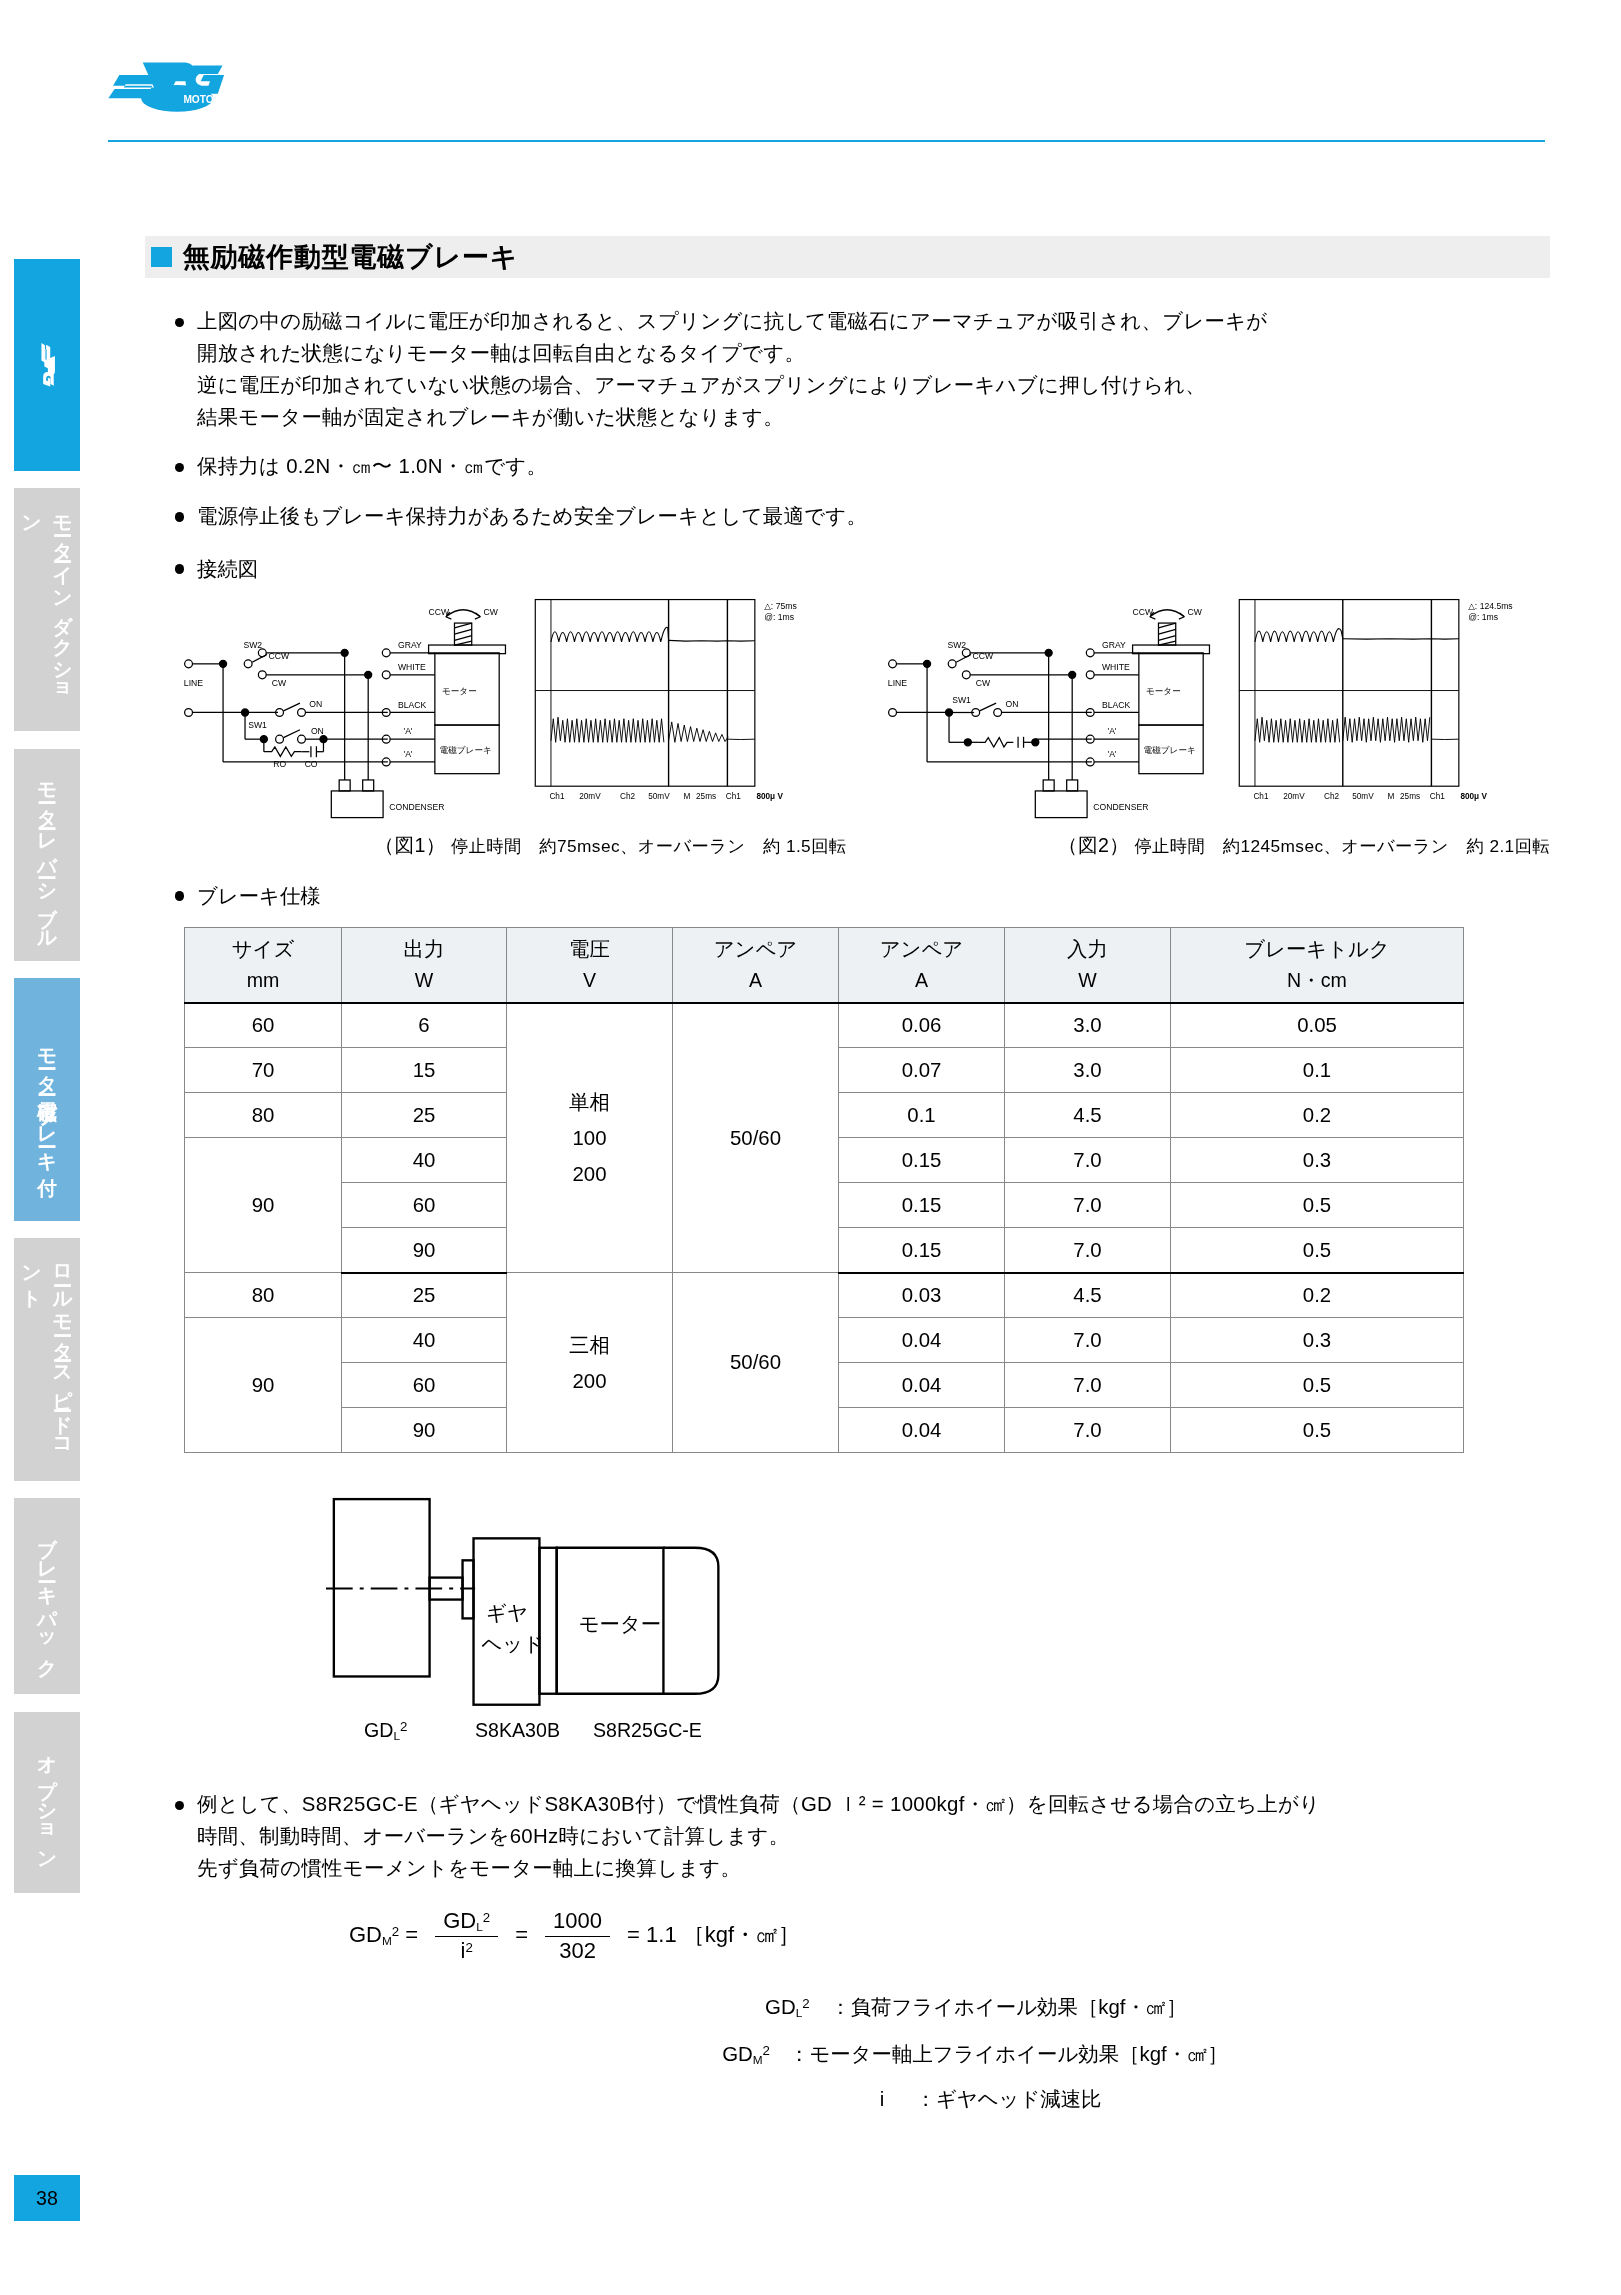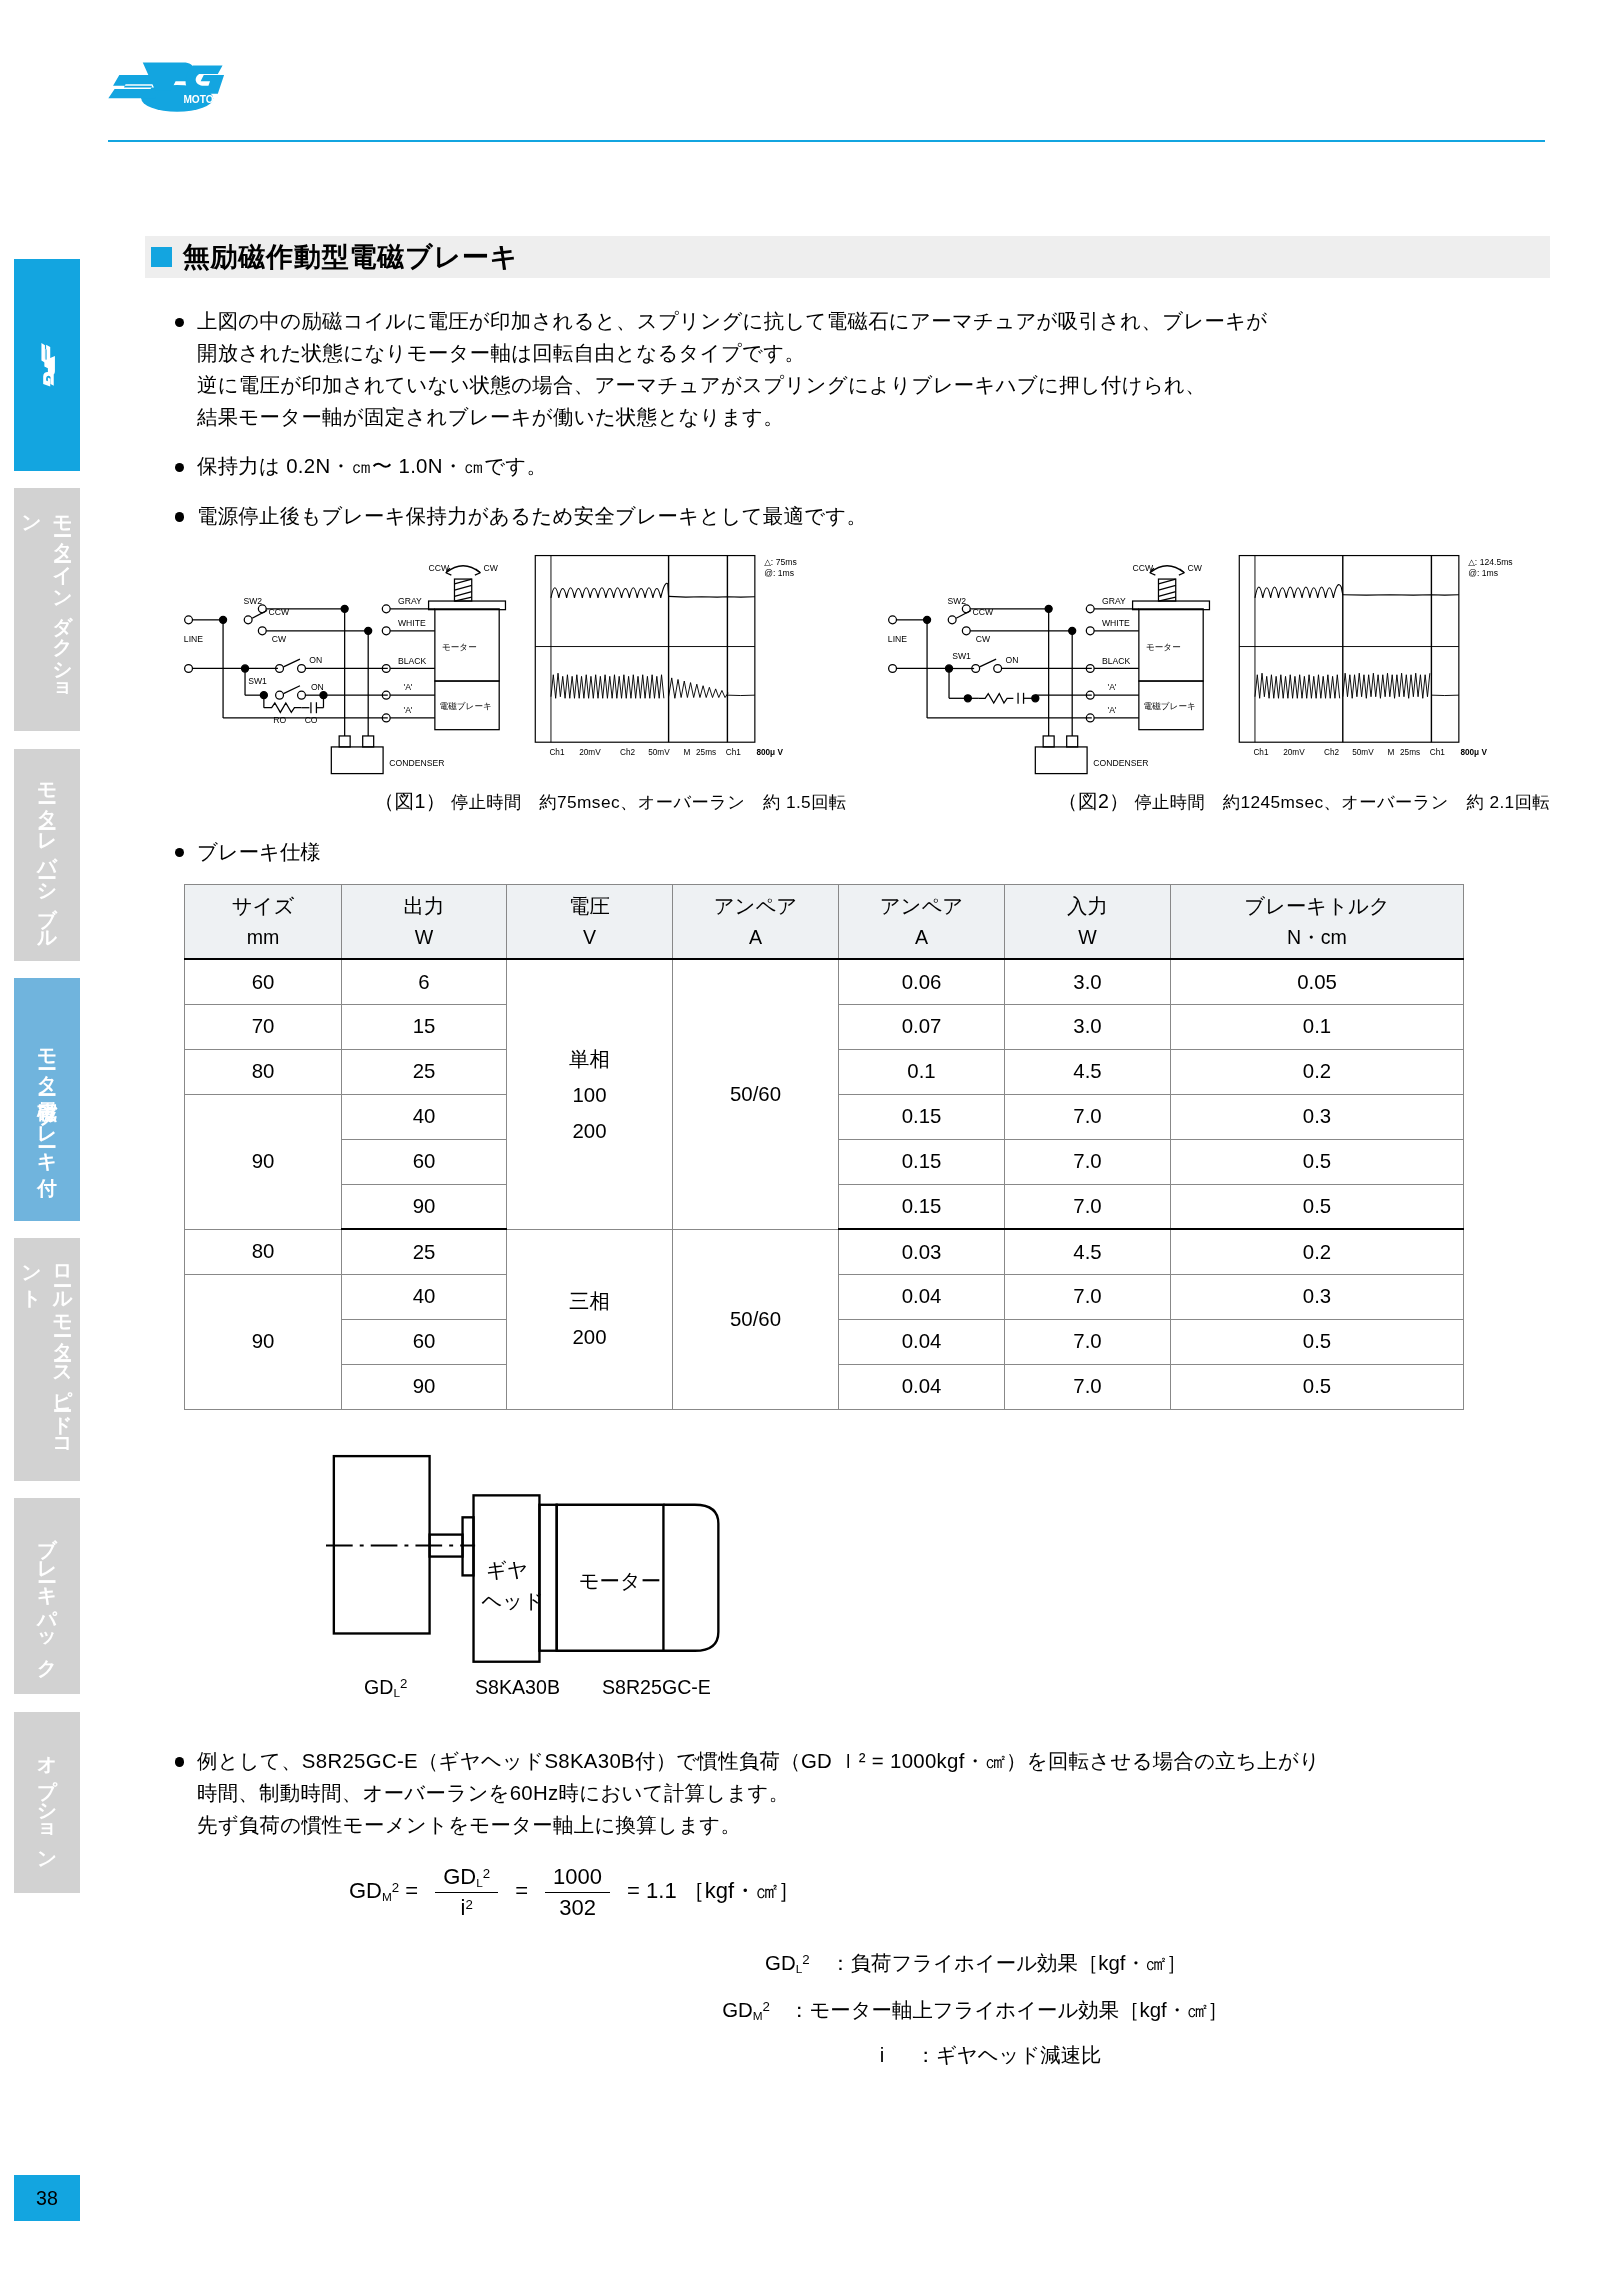--- a/index.html
+++ b/index.html
@@ -202,20 +202,24 @@
     <div class="bullet">
       <div class="dot"></div>
       <div class="txt" style="white-space:pre-line">保持力は 0.2N・㎝〜 1.0N・㎝です。</div>
     </div>
     <div class="bullet">
       <div class="dot"></div>
       <div class="txt" style="white-space:pre-line">電源停止後もブレーキ保持力があるため安全ブレーキとして最適です。</div>
     </div>
   </div>
 
+  <div class="sub-label">
+    <div class="dot"></div>
+    <span>接続図</span>
+  </div>
 
   <div class="figs">
 
     <div class="figblock">
       <div class="figrow">
         <svg width="353" height="228" viewBox="0 0 450 290">
           <g stroke="#000" stroke-width="1.6" fill="none">
 
             <circle cx="16" cy="90" r="5"></circle>
               <circle cx="16" cy="152" r="5"></circle>
@@ -587,21 +591,21 @@
         <text x="204" y="178">ギヤ</text>
         <text x="198" y="218">ヘッド</text>
         <text x="322" y="192">モーター</text>
       </g>
     </svg>
   </div>
 
   <div class="motorlabels">
     <span style="left:38px">GD<sub class="s">L</sub><sup class="s">2</sup></span>
     <span style="left:149px">S8KA30B</span>
-    <span style="left:276px">S8R25GC-E</span>
+    <span style="left:267px">S8R25GC-E</span>
   </div>
 
   <div class="bullets" style="margin-top:38px">
     <div class="bullet">
       <div class="dot"></div>
       <div class="txt" style="white-space:pre-line">例として、S8R25GC-E（ギヤヘッドS8KA30B付）で慣性負荷（GD ｌ² = 1000kgf・㎠）を回転させる場合の立ち上がり
 時間、制動時間、オーバーランを60Hz時において計算します。
 先ず負荷の慣性モーメントをモーター軸上に換算します。</div>
     </div>
   </div>

